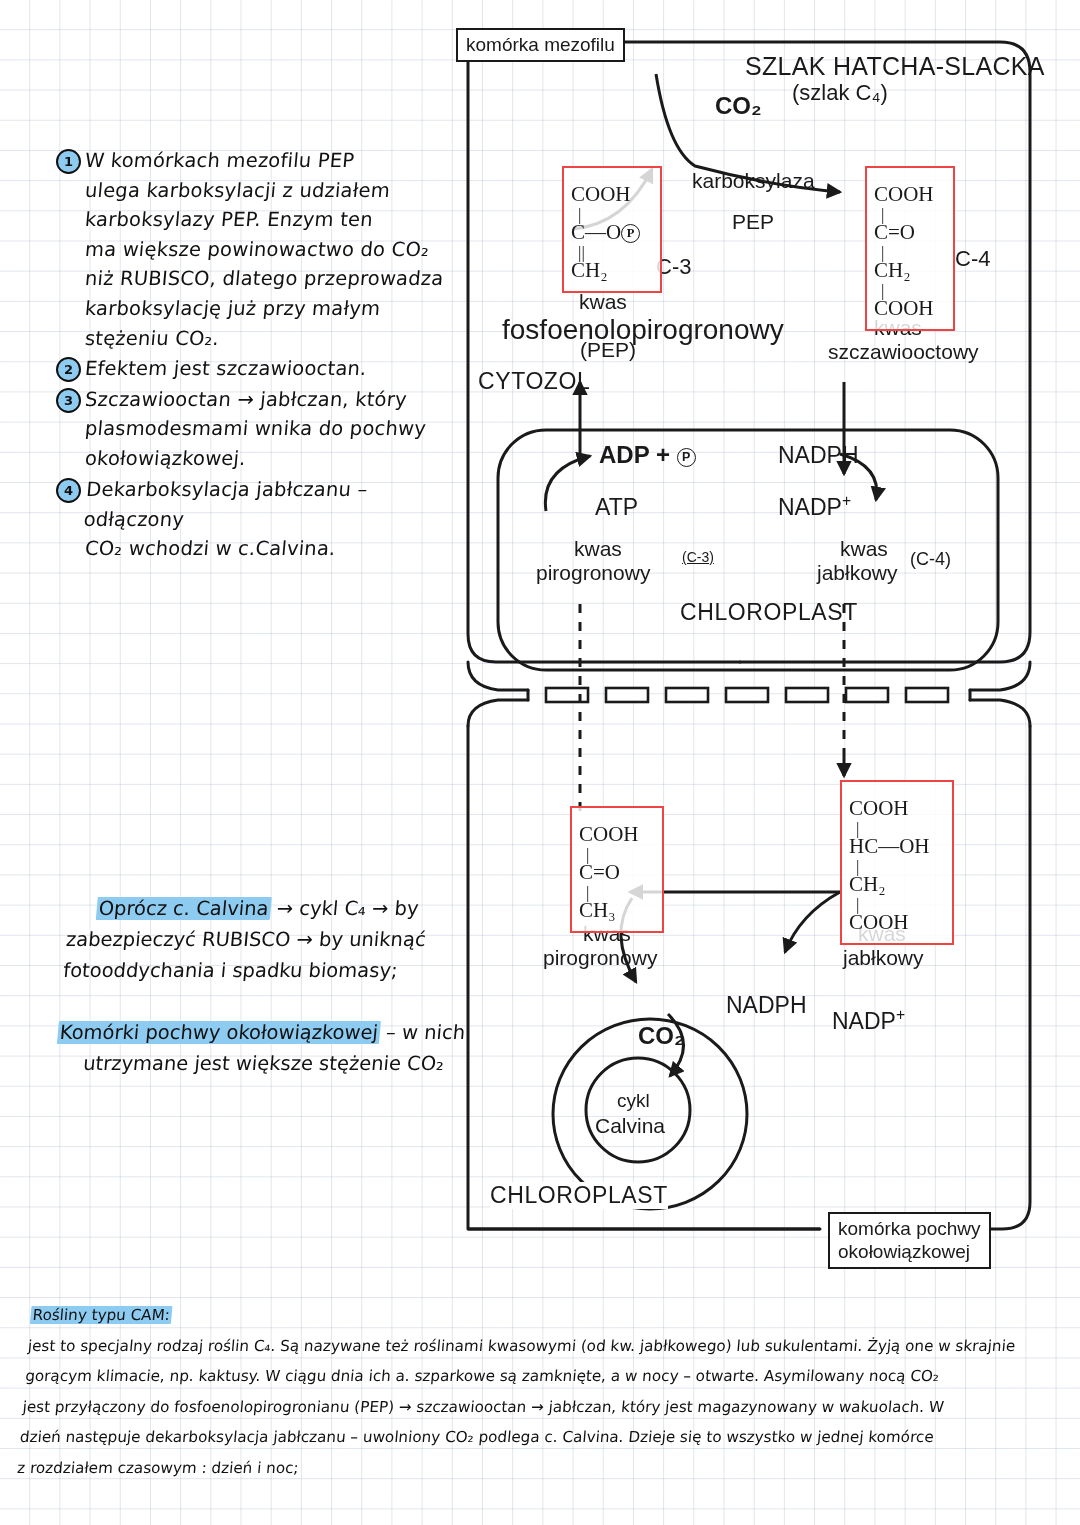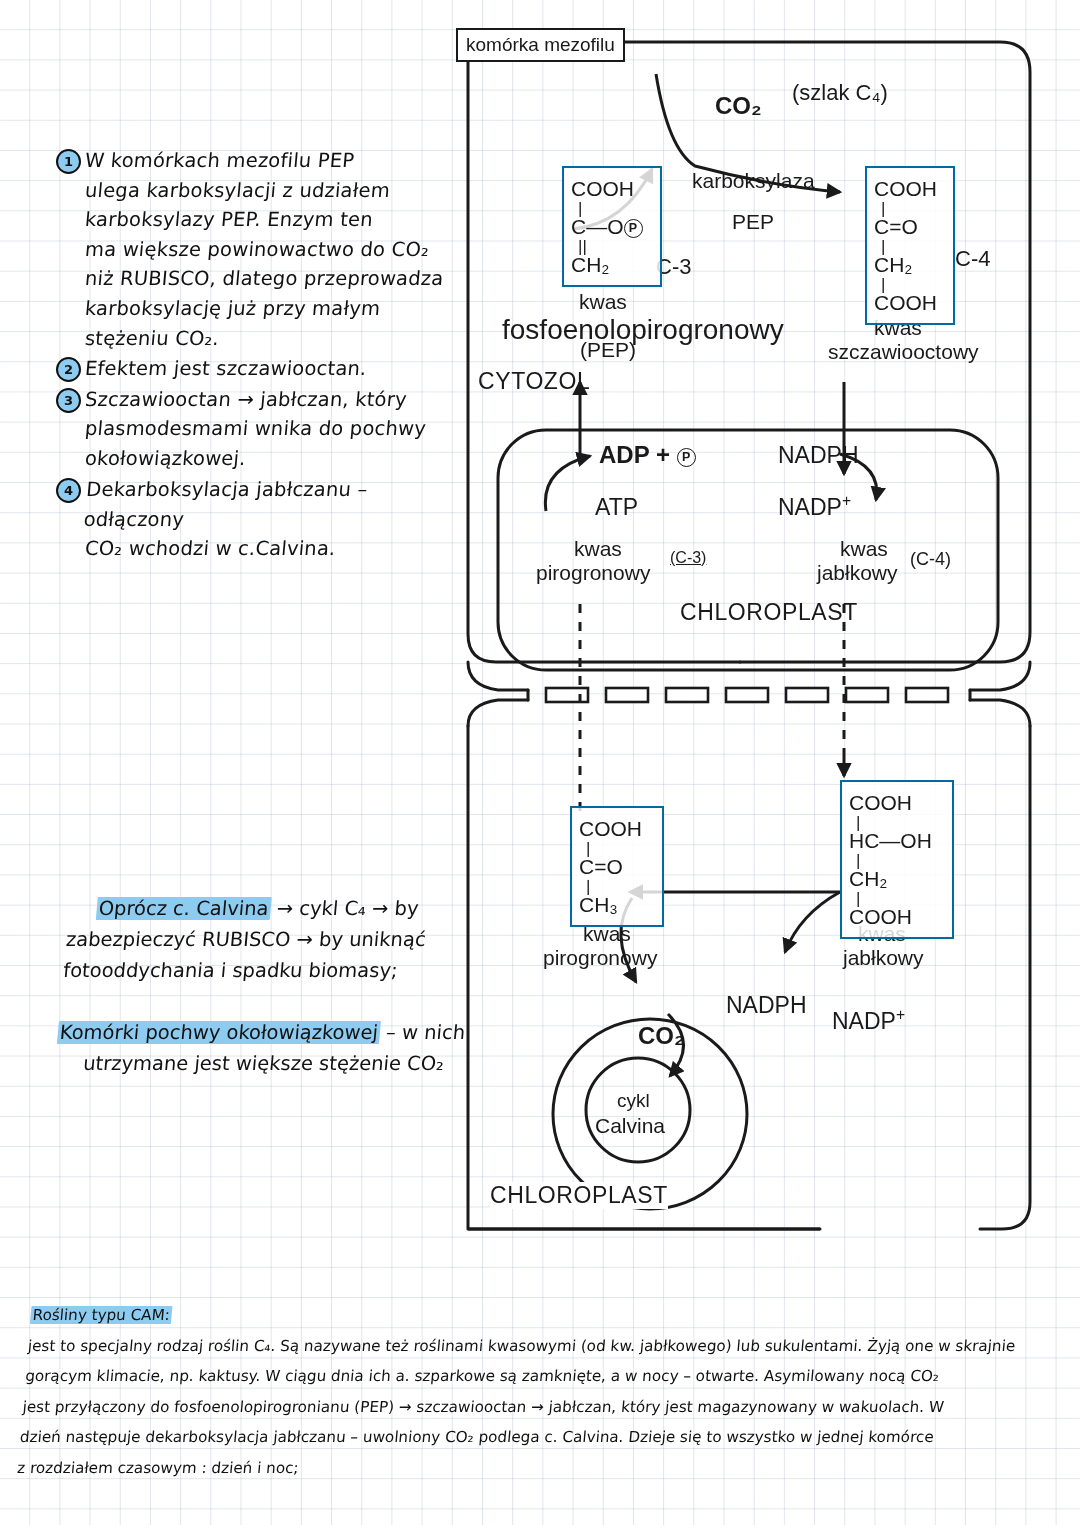--- a/index.html
+++ b/index.html
@@ -50,23 +50,23 @@
   #diagram svg{position:absolute;left:0;top:0;}
   .dg-txt{position:absolute;font-family:"Liberation Sans", sans-serif;color:#1a1a1a;
           white-space:nowrap;}
 
   .lbl-box{
     position:absolute;border:2px solid #1a1a1a;background:#fff;
     padding:3px 8px 4px 8px;font-size:19px;line-height:23px;
     font-family:"Liberation Sans", sans-serif;color:#1a1a1a;z-index:6;
   }
   .struct{
-    position:absolute;border:2px solid #0369a1;background:rgba(255,255,255,0.82);
-    font-size:21px;line-height:1;font-family:Liberation Sans, sans-serif;
-    color:#1a1a1a;text-align:left;z-index:5;padding:10px 7px 6px 7px;
+    position:absolute;border:2px solid #ef4444;background:rgba(255,255,255,0.82);
+    font-size:21px;line-height:1;font-family:Liberation Serif, serif;
+    color:#1a1a1a;text-align:left;z-index:5;padding:16px 7px 6px 7px;
   }
   .struct .r{height:25px;display:block;white-space:nowrap;}
   .struct .bond{height:13px;display:block;font-size:17px;line-height:11px;padding-left:7px;}
   .pcirc{
     display:inline-block;width:17px;height:17px;border:1.8px solid #1a1a1a;
     border-radius:50%;font-size:12.5px;line-height:16px;text-align:center;
     vertical-align:2px;font-weight:bold;
   }
   sup{font-size:0.68em;}
   .bold{font-weight:bold;}
@@ -212,20 +212,21 @@
     <g fill="none" stroke="#1a1a1a" stroke-width="3">
       <ellipse cx="210" cy="1100" rx="97" ry="95"></ellipse>
       <circle cx="198" cy="1096" r="52"></circle>
     </g>
   </svg>
 
   <div class="lbl-box" style="left:16px;top:14px;">
     <span>komórka mezofilu</span>
   </div>
 
+  <div class="dg-txt" style="left:305px;top:38px;font-size:25px;letter-spacing:0.3px;">SZLAK HATCHA-SLACKA</div>
   <div class="dg-txt hand" style="left:352px;top:66px;font-size:22px;">(szlak C₄)</div>
 
   <div class="dg-txt bold" style="left:275px;top:78px;font-size:24px;">CO₂</div>
 
   <div class="dg-txt" style="left:252px;top:155px;font-size:21px;">karboksylaza</div>
   <div class="dg-txt" style="left:292px;top:196px;font-size:21px;">PEP</div>
 
   <div class="struct" style="left:122px;top:152px;width:82px;">
     <span class="r">COOH</span>
     <span class="bond">|</span>
@@ -253,21 +254,21 @@
 
   <div class="dg-txt" style="left:38px;top:354px;font-size:23px;letter-spacing:0.6px;">CYTOZOL</div>
 
   <div class="dg-txt bold" style="left:159px;top:427px;font-size:24px;"><span>ADP + </span><span class="pcirc">P</span></div>
   <div class="dg-txt" style="left:155px;top:480px;font-size:23px;">ATP</div>
   <div class="dg-txt" style="left:338px;top:428px;font-size:23px;">NADPH</div>
   <div class="dg-txt" style="left:338px;top:478px;font-size:23px;"><span>NADP</span><sup>+</sup></div>
 
   <div class="dg-txt" style="left:134px;top:523px;font-size:21px;">kwas</div>
   <div class="dg-txt" style="left:96px;top:547px;font-size:21px;">pirogronowy</div>
-  <div class="dg-txt" style="left:230px;top:535px;font-size:16px;text-decoration:underline;">(C-3)</div>
+  <div class="dg-txt" style="left:242px;top:535px;font-size:14px;text-decoration:underline;">(C-3)</div>
 
   <div class="dg-txt" style="left:400px;top:523px;font-size:21px;">kwas</div>
   <div class="dg-txt" style="left:377px;top:547px;font-size:21px;">jabłkowy</div>
   <div class="dg-txt" style="left:470px;top:535px;font-size:18px;">(C-4)</div>
 
   <div class="dg-txt" style="left:240px;top:585px;font-size:23px;letter-spacing:0.6px;">CHLOROPLAST</div>
 
   <div class="struct" style="left:130px;top:792px;width:76px;">
     <span class="r">COOH</span>
     <span class="bond">|</span>
@@ -293,14 +294,18 @@
   <div class="dg-txt" style="left:286px;top:978px;font-size:23px;">NADPH</div>
   <div class="dg-txt" style="left:392px;top:992px;font-size:23px;"><span>NADP</span><sup>+</sup></div>
 
   <div class="dg-txt bold" style="left:198px;top:1008px;font-size:24px;">CO₂</div>
 
   <div class="dg-txt" style="left:163px;top:1076px;font-size:19px;margin-left:14px;">cykl</div>
   <div class="dg-txt" style="left:155px;top:1100px;font-size:21px;">Calvina</div>
 
   <div class="dg-txt" style="left:50px;top:1168px;font-size:23px;letter-spacing:0.6px;background:#fff;">CHLOROPLAST</div>
 
+  <div class="lbl-box" style="left:388px;top:1198px;text-align:left;">
+    <div>komórka pochwy</div>
+    <div>okołowiązkowej</div>
+  </div>
 
 </div>
 
 </body></html>

